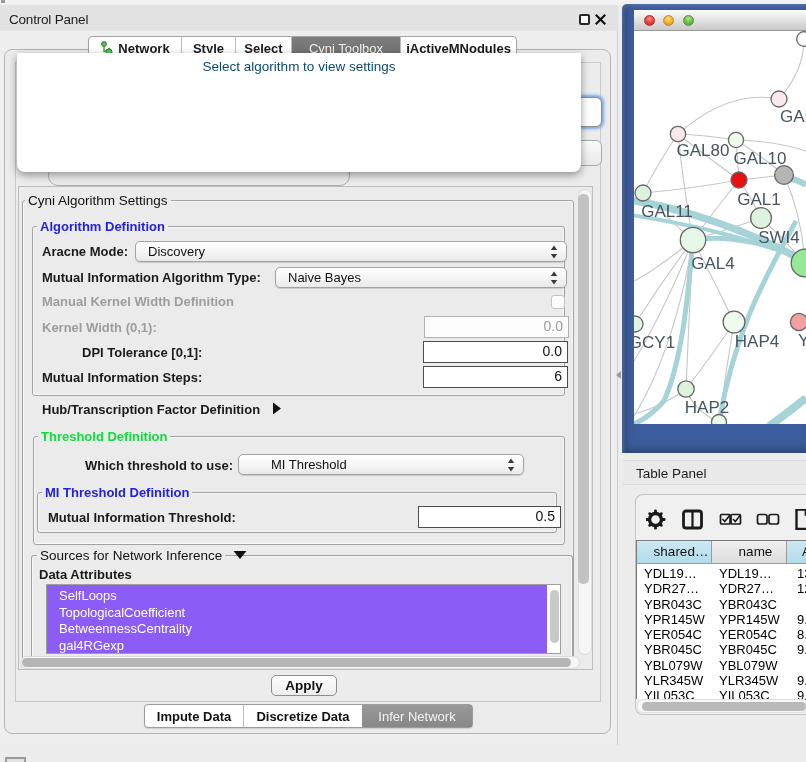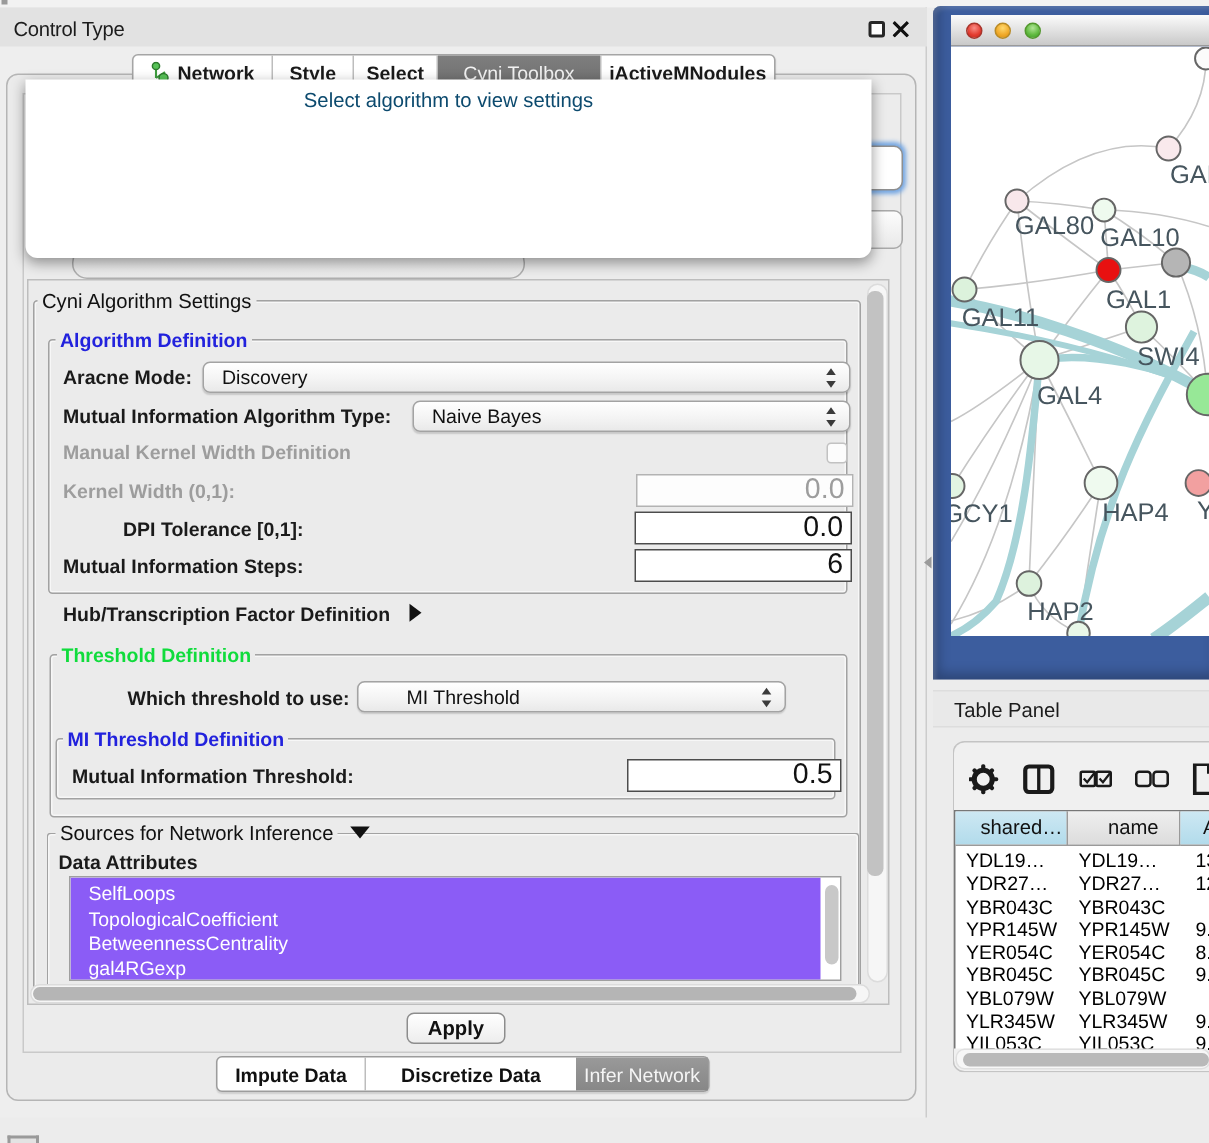--- a/index.html
+++ b/index.html
@@ -8,34 +8,34 @@
 .abs { position:absolute; }
 .lbl { position:absolute; font-size:13px; font-weight:bold; color:#1a1a1a; white-space:nowrap; }
 .dis { color:#9d9d9d; }
 .grp { position:absolute; border:1px solid #a2a2a2; border-radius:3px; box-shadow:inset 0 0 0 1px rgba(255,255,255,.6); }
 .gt  { position:absolute; font-size:13.5px; background:#ebebeb; padding:0 3px; white-space:nowrap; }
 .combo { position:absolute; height:21px; border:1px solid #a3a3a3; border-radius:5px;
   background:linear-gradient(#ffffff,#f4f4f4 55%,#e9e9e9); box-shadow:0 1px 1px rgba(0,0,0,.15);
   font-size:13px; color:#111; line-height:19px; padding-left:12px; }
 .combo .arr { position:absolute; right:8px; top:3px; width:8px; height:14px; }
 .fld { position:absolute; height:22px; background:#fff; border:1.5px solid #4c4c4c;
-  font-size:19px; color:#111; text-align:right; line-height:19px; padding-right:5px; }
+  font-size:14px; color:#111; text-align:right; line-height:19px; padding-right:5px; }
 .fld.off { border:1px solid #b3b3b3; color:#9d9d9d; background:#fdfdfd; }
 svg text { font-family:"Liberation Sans", sans-serif; }
 .seg { display:flex; align-items:center; justify-content:center; }
 </style>
 </head>
 <body>
 
 <div class="abs" style="left:0;top:0;width:806px;height:5px;background:#f2f2f2;"></div>
 <div class="abs" style="left:1px;top:0;width:4px;height:3px;background:#9a9a9a;"></div>
 
 <div class="abs" style="left:0;top:5px;width:618px;height:740px;background:#eeeeee;border-right:1px solid #cccccc;"></div>
 <div class="abs" style="left:0;top:5px;width:618px;height:26px;background:#e2e2e2;"></div>
-<div class="abs" style="left:9px;top:12px;font-size:13.5px;letter-spacing:-0.2px;color:#1c1c1c;">Control Type</div>
+<div class="abs" style="left:9px;top:12px;font-size:13.5px;letter-spacing:-0.2px;color:#1c1c1c;">Control Panel</div>
 <div class="abs" style="left:579px;top:14px;width:11px;height:11px;border:2px solid #262626;border-radius:2px;background:#fdfdfd;"></div>
 <svg class="abs" style="left:595px;top:14px;" width="11" height="11" viewBox="0 0 11 11">
   <path d="M1.5 0 L5.5 4 L9.5 0 L11 1.5 L7 5.5 L11 9.5 L9.5 11 L5.5 7 L1.5 11 L0 9.5 L4 5.5 L0 1.5 Z" fill="#111"></path>
 </svg>
 
 <div class="abs" style="left:4px;top:49px;width:607px;height:685px;background:#ebebeb;border:1px solid #b5b5b5;border-radius:8px;"></div>
 
 <div class="abs" style="left:15px;top:62px;width:586px;height:640px;background:#ececec;border:1px solid #c9c9c9;"></div>
 
 <div class="abs" style="left:18px;top:186px;width:575px;height:484px;background:#ebebeb;border:1px solid #bdbdbd;"></div>
@@ -124,21 +124,21 @@
   <div style="position:absolute;left:503px;top:5px;width:9px;height:53px;background:#c8c8c8;border-radius:5px;"></div>
 </div>
 
 <div class="abs" style="left:578px;top:189px;width:14px;height:466px;background:#f6f6f6;border:1px solid #dcdcdc;border-radius:7px;"></div>
 <div class="abs" style="left:578px;top:194px;width:11px;height:390px;background:#c2c2c2;border-radius:5px;"></div>
 <div class="abs" style="left:20px;top:656px;width:560px;height:13px;background:#f6f6f6;border:1px solid #dcdcdc;border-radius:7px;"></div>
 <div class="abs" style="left:22px;top:658px;width:549px;height:9px;background:#b5b5b5;border-radius:5px;"></div>
 
 <div class="abs" style="left:271px;top:675px;width:66px;height:21px;background:linear-gradient(#ffffff,#ededed);border:1px solid #8d8d8d;border-radius:5px;text-align:center;font-size:13.5px;font-weight:bold;color:#111;line-height:20px;">Apply</div>
 
-<div class="abs seg" style="left:144px;top:704px;width:329px;height:24px;background:#ffffff;border:1px solid #9c9c9c;border-radius:4px;box-shadow:0 1px 1px rgba(0,0,0,.12);font-size:13px;font-weight:bold;color:#111;gap:11px;">
+<div class="abs seg" style="left:144px;top:704px;width:329px;height:24px;background:#ffffff;border:1px solid #9c9c9c;border-radius:4px;box-shadow:0 1px 1px rgba(0,0,0,.12);font-size:13px;font-weight:bold;color:#111;">
   <div class="seg" style="width:99px;height:100%;border-right:1px solid #bdbdbd;">Impute Data</div>
   <div class="seg" style="width:118px;height:100%;">Discretize Data</div>
   <div class="seg" style="flex:1;height:100%;background:linear-gradient(#999999,#878787);color:#f5f5f5;font-weight:normal;">Infer Network</div>
 </div>
 
 <div class="abs" style="left:17px;top:53px;width:564px;height:119px;background:#ffffff;border-radius:0 0 8px 8px;box-shadow:0 3px 9px rgba(0,0,0,.4);font-size:14px;color:#0d0d0d;">
   <div style="position:absolute;left:0;top:6px;width:100%;text-align:center;color:#0c4a6e;font-size:13.5px;">Select algorithm to view settings</div>
 </div>
 
 <div class="abs" style="left:616px;top:371px;width:0;height:0;border-top:4px solid transparent;border-bottom:4px solid transparent;border-right:5px solid #9a9a9a;"></div>

